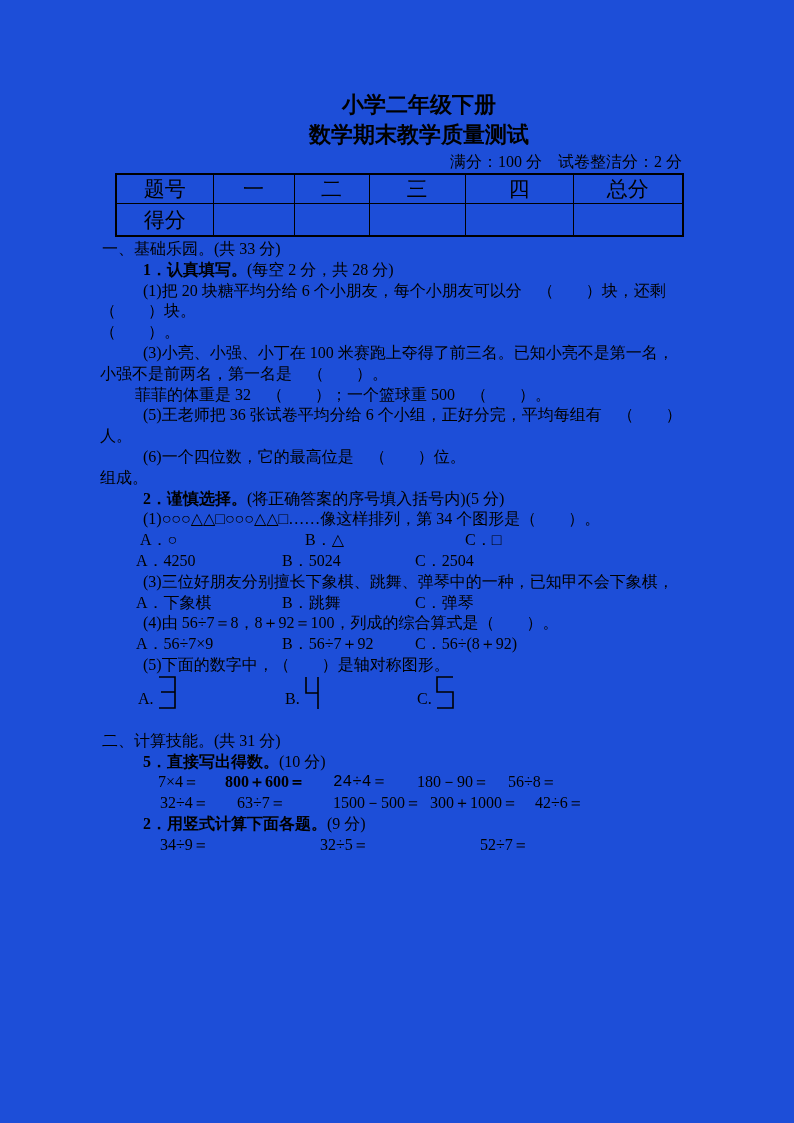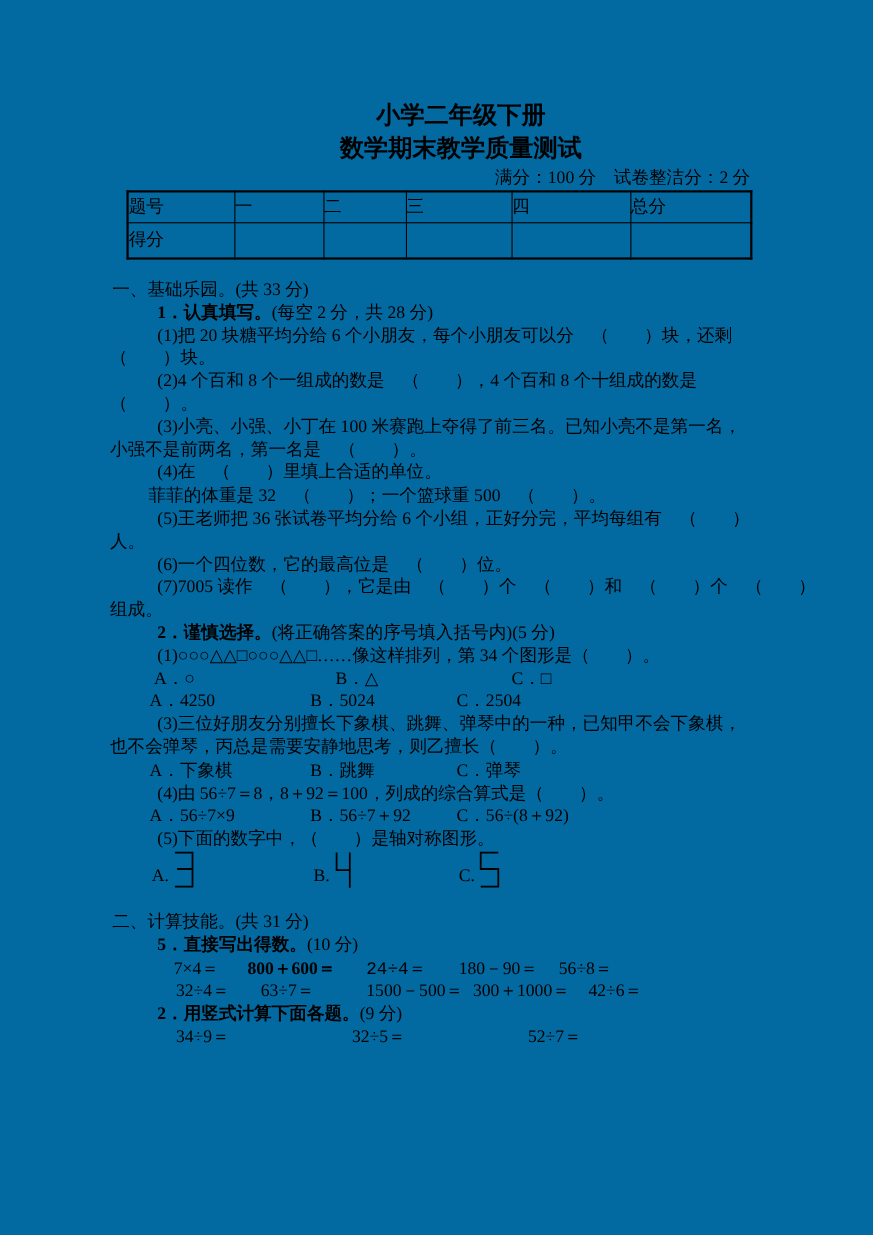--- a/index.html
+++ b/index.html
@@ -1,33 +1,33 @@
 <!DOCTYPE html>
 <html><head>
 <meta charset="utf-8">
 <style>
   html,body { margin:0; padding:0; }
   body {
     width:794px; height:1123px; background:#ffffff; color:#000;
     font-family:"Liberation Serif","DejaVu Serif",serif;
     font-size:16px;
   }
-  .page { position:relative; width:794px; height:1123px; overflow:hidden; background:#0369a1; }
+  .page { position:relative; width:794px; height:1123px; overflow:hidden; background:#1d4ed8; }
   .content { position:absolute; left:100px; top:0; width:592px; }
 
   .title { text-align:center; font-weight:bold; font-size:22px; line-height:30px; padding-left:46px; white-space:nowrap; }
   .title.first { padding-top:90px; }
   .score-note { text-align:right; padding-right:10px; line-height:20px; margin-top:2px; white-space:nowrap; }
 
   table.score-table { border-collapse:collapse; margin-left:15px; margin-top:1px; table-layout:fixed; border:2px solid #000; }
-  table.score-table td { border:1px solid #000; padding:0; font-size:16px; }
+  table.score-table td { border:1px solid #000; text-align:center; padding:0; font-size:21px; }
   table.score-table tr.r1 td { height:27px; }
   table.score-table tr.r2 td { height:31px; }
 
-  .doc { margin-top:18px; }
+  .doc { margin-top:2px; }
   .ln { white-space:nowrap; height:20.8px; line-height:20.8px; }
   .ind  { padding-left:43px; }
   .ind2 { padding-left:35px; }
   .sec  { padding-left:2px; }
   .bld  { font-weight:bold; }
 
   .ch { position:relative; height:20.8px; line-height:20.8px; }
   .ch span { position:absolute; top:0; white-space:nowrap; }
   .ch .a { left:36px; } .ch .b { left:182px; } .ch .c { left:315px; }
   .chw .a { left:40px; } .chw .b { left:205px; } .chw .c { left:365px; }
@@ -91,49 +91,45 @@
       </table>
 
     <div class="doc">
 
       <div class="ln sec">一、基础乐园。(共 33 分)</div>
 
       <div class="ln ind"><span class="bld">1．认真填写。</span><span>(每空 2 分，共 28 分)</span></div>
 
       <div class="ln ind">(1)把 20 块糖平均分给 6 个小朋友，每个小朋友可以分　（　　）块，还剩</div>
       <div class="ln">（　　）块。</div>
-      <div class="ln ind">(2)4 个百和 8 个一组成的数是　（　　），4 个百和 8 个十组成的数是</div>
       <div class="ln">（　　）。</div>
       <div class="ln ind">(3)小亮、小强、小丁在 100 米赛跑上夺得了前三名。已知小亮不是第一名，</div>
       <div class="ln">小强不是前两名，第一名是　（　　）。</div>
-      <div class="ln ind">(4)在　（　　）里填上合适的单位。</div>
       <div class="ln ind2">菲菲的体重是 32　（　　）；一个篮球重 500　（　　）。</div>
       <div class="ln ind">(5)王老师把 36 张试卷平均分给 6 个小组，正好分完，平均每组有　（　　）</div>
       <div class="ln">人。</div>
       <div class="ln ind">(6)一个四位数，它的最高位是　（　　）位。</div>
-      <div class="ln ind">(7)7005 读作　（　　），它是由　（　　）个　（　　）和　（　　）个　（　　）</div>
       <div class="ln">组成。</div>
 
       <div class="ln ind"><span class="bld">2．谨慎选择。</span><span>(将正确答案的序号填入括号内)(5 分)</span></div>
 
       <div class="ln ind">(1)○○○△△□○○○△△□……像这样排列，第 34 个图形是（　　）。</div>
       <div class="ch chw">
         <span class="a">A．○</span>
         <span class="b">B．△</span>
         <span class="c">C．□</span>
       </div>
 
       <div class="ch">
         <span class="a">A．4250</span>
         <span class="b">B．5024</span>
         <span class="c">C．2504</span>
       </div>
 
       <div class="ln ind">(3)三位好朋友分别擅长下象棋、跳舞、弹琴中的一种，已知甲不会下象棋，</div>
-      <div class="ln">也不会弹琴，丙总是需要安静地思考，则乙擅长（　　）。</div>
       <div class="ch">
         <span class="a">A．下象棋</span>
         <span class="b">B．跳舞</span>
         <span class="c">C．弹琴</span>
       </div>
 
       <div class="ln ind">(4)由 56÷7＝8，8＋92＝100，列成的综合算式是（　　）。</div>
       <div class="ch">
         <span class="a">A．56÷7×9</span>
         <span class="b">B．56÷7＋92</span>

